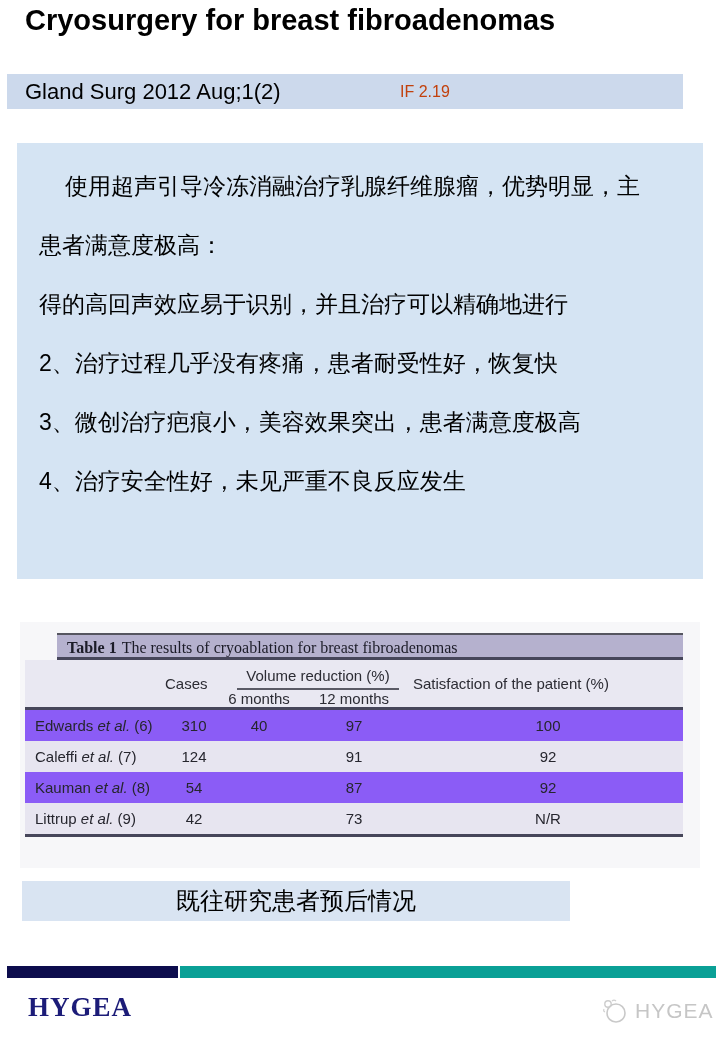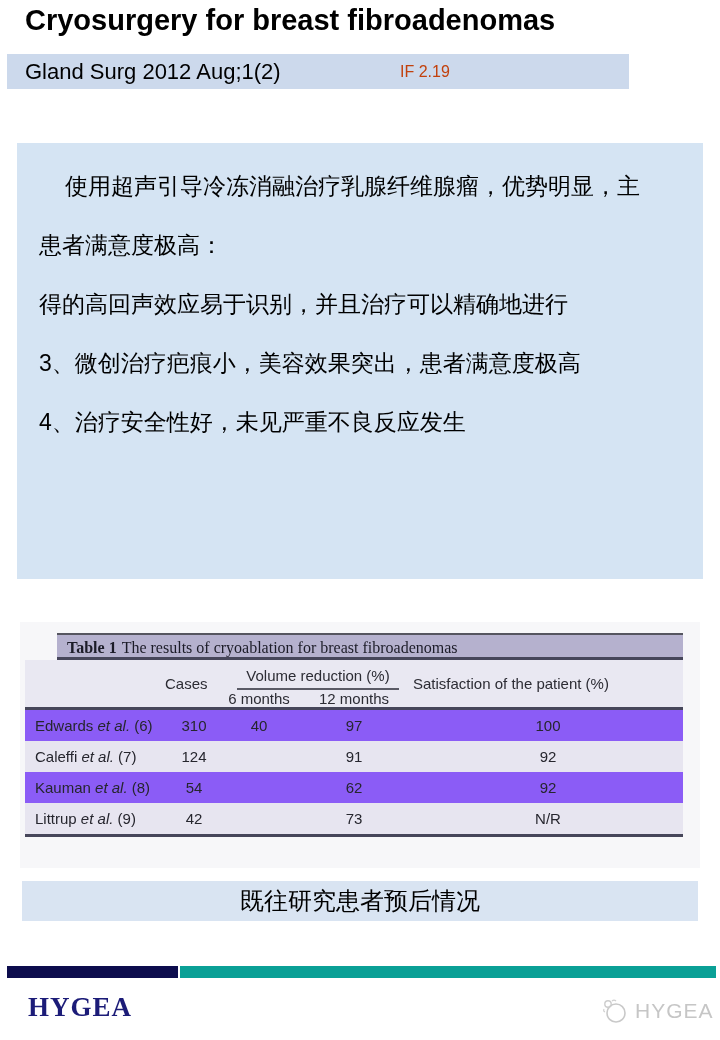--- a/index.html
+++ b/index.html
@@ -11,21 +11,21 @@
   .slide{position:absolute;inset:0;}
 
   
   .title{
     position:absolute;left:25px;top:4px;margin:0;
     font-size:29px;font-weight:700;color:#000;letter-spacing:0px;
   }
 
   
   .journal-bar{
-    position:absolute;left:7px;top:54px;width:622px;height:35px;
+    position:absolute;left:7px;top:74px;width:676px;height:35px;
     background:#ccd9ec;
   }
   .journal-bar .journal{
     position:absolute;left:18px;top:50%;transform:translateY(-50%);
     font-size:22px;color:#000;
   }
   .journal-bar .if{
     position:absolute;left:393px;top:50%;transform:translateY(-50%);
     font-size:16px;color:#c2410c;
   }
@@ -74,21 +74,21 @@
   table.results td{
     height:31px;font-size:15px;color:#26262e;padding:0;white-space:nowrap;
   }
   table.results td.c{text-align:center;}
   table.results td.name{text-align:left;padding-left:10px;}
   table.results tbody tr.dark{background:#8b5cf6;}
   table.results tbody tr.light{background:#e7e5f0;}
 
   
   .caption-bar{
-    position:absolute;left:22px;top:881px;width:676px;height:40px;
+    position:absolute;left:22px;top:881px;width:548px;height:40px;
     background:#d9e4f2;text-align:center;line-height:40px;
     font-size:24px;color:#000;
   }
 
   
   .bar{position:absolute;top:966px;height:12px;}
   .bar.navy{left:7px;width:171px;background:#0d0d4d;}
   .bar.teal{left:180px;width:536px;background:#0aa096;}
   .brand{
     position:absolute;left:28px;top:992px;
@@ -111,20 +111,21 @@
 
   <div class="journal-bar">
     <span class="journal">Gland Surg 2012 Aug;1(2)</span>
     <span class="if">IF 2.19</span>
   </div>
 
   <div class="summary-box">
     <div class="sline indent">使用超声引导冷冻消融治疗乳腺纤维腺瘤，优势明显，主</div>
     <div class="sline">患者满意度极高：</div>
     <div class="sline">得的高回声效应易于识别，并且治疗可以精确地进行</div>
+    <div class="sline">2、治疗过程几乎没有疼痛，患者耐受性好，恢复快</div>
     <div class="sline">3、微创治疗疤痕小，美容效果突出，患者满意度极高</div>
     <div class="sline">4、治疗安全性好，未见严重不良反应发生</div>
   </div>
 
   <div class="table-panel">
     <div class="table-wrap">
       <div class="table-title">
         <span class="tt-bold">Table 1</span><span class="tt-rest">The results of cryoablation for breast fibroadenomas</span>
       </div>
       <table class="results">
@@ -161,21 +162,21 @@
             <td class="name"><span>Caleffi </span><i>et al.</i><span> (7)</span></td>
             <td class="c">124</td>
             <td class="c"></td>
             <td class="c">91</td>
             <td class="c sat">92</td>
           </tr>
           <tr class="dark">
             <td class="name"><span>Kauman </span><i>et al.</i><span> (8)</span></td>
             <td class="c">54</td>
             <td class="c"></td>
-            <td class="c">62</td>
+            <td class="c">87</td>
             <td class="c sat">92</td>
           </tr>
           <tr class="light">
             <td class="name"><span>Littrup </span><i>et al.</i><span> (9)</span></td>
             <td class="c">42</td>
             <td class="c"></td>
             <td class="c">73</td>
             <td class="c sat">N/R</td>
           </tr>
         </tbody>

